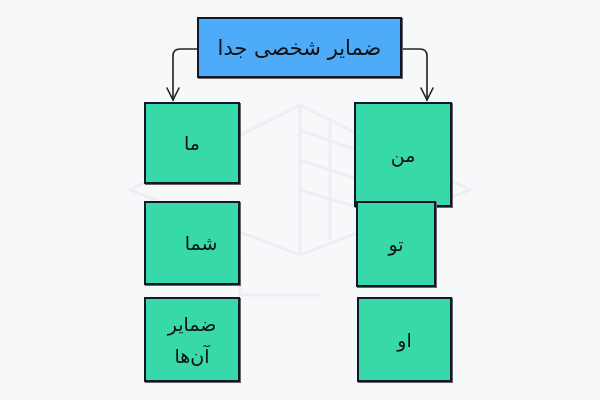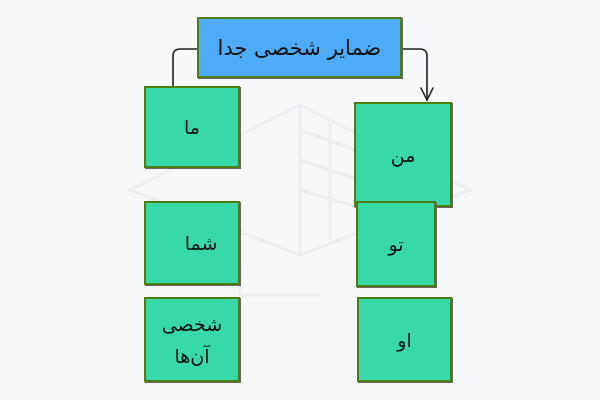--- a/index.html
+++ b/index.html
@@ -1,19 +1,19 @@
 <!DOCTYPE html>
 <html><head>
 <meta charset="utf-8">
 <style>
   html, body { margin:0; padding:0; }
   body { width:600px; height:400px; background:#f7f8fa; position:relative; overflow:hidden;
          font-family:"DejaVu Sans", sans-serif; }
   .wm { position:absolute; left:0; top:0; }
-  .box { position:absolute; box-sizing:border-box; border:2px solid #4d7c0f;
+  .box { position:absolute; box-sizing:border-box; border:2px solid #0f172a;
          display:flex; align-items:center; justify-content:center; text-align:center;
          direction:rtl; color:#111; box-shadow: 1px 1px 0 #666; }
   .root { left:197px; top:17px; width:205px; height:61px; background:#4dabf7; font-size:21px; }
   .leaf { background:#38d9a9; font-size:19px; line-height:32px; }
   .lines { position:absolute; left:0; top:0; }
 </style>
 </head>
 <body>
 
 <svg class="wm" width="600" height="400">
@@ -41,21 +41,21 @@
 <div class="box leaf" style="left:354px; top:102px; width:98px; height:105px;">
   <span>من</span>
 </div>
 <div class="box leaf" style="left:356px; top:201px; width:80px; height:86px;">
   <span>تو</span>
 </div>
 <div class="box leaf" style="left:357px; top:297px; width:95px; height:85px;">
   <span>او</span>
 </div>
 
-<div class="box leaf" style="left:144px; top:86px; width:96px; height:82px;">
+<div class="box leaf" style="left:144px; top:102px; width:96px; height:82px;">
   <span>ما</span>
 </div>
 <div class="box leaf" style="left:144px; top:201px; width:96px; height:84px;padding-left:18px;">
   <span>شما</span>
 </div>
 <div class="box leaf" style="left:144px; top:297px; width:96px; height:85px; padding:0 10px;">
-  <span>شخصی آن‌ها</span>
+  <span>ضمایر آن‌ها</span>
 </div>
 
 </body></html>

